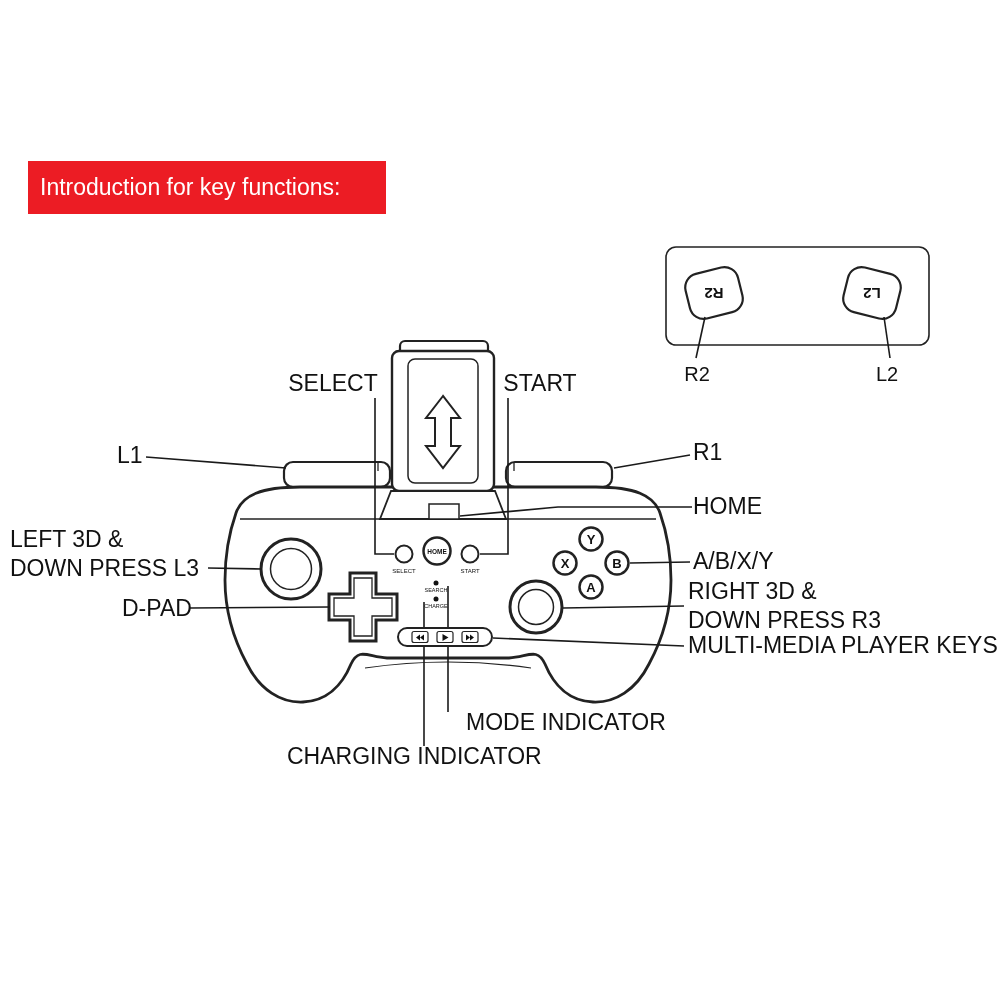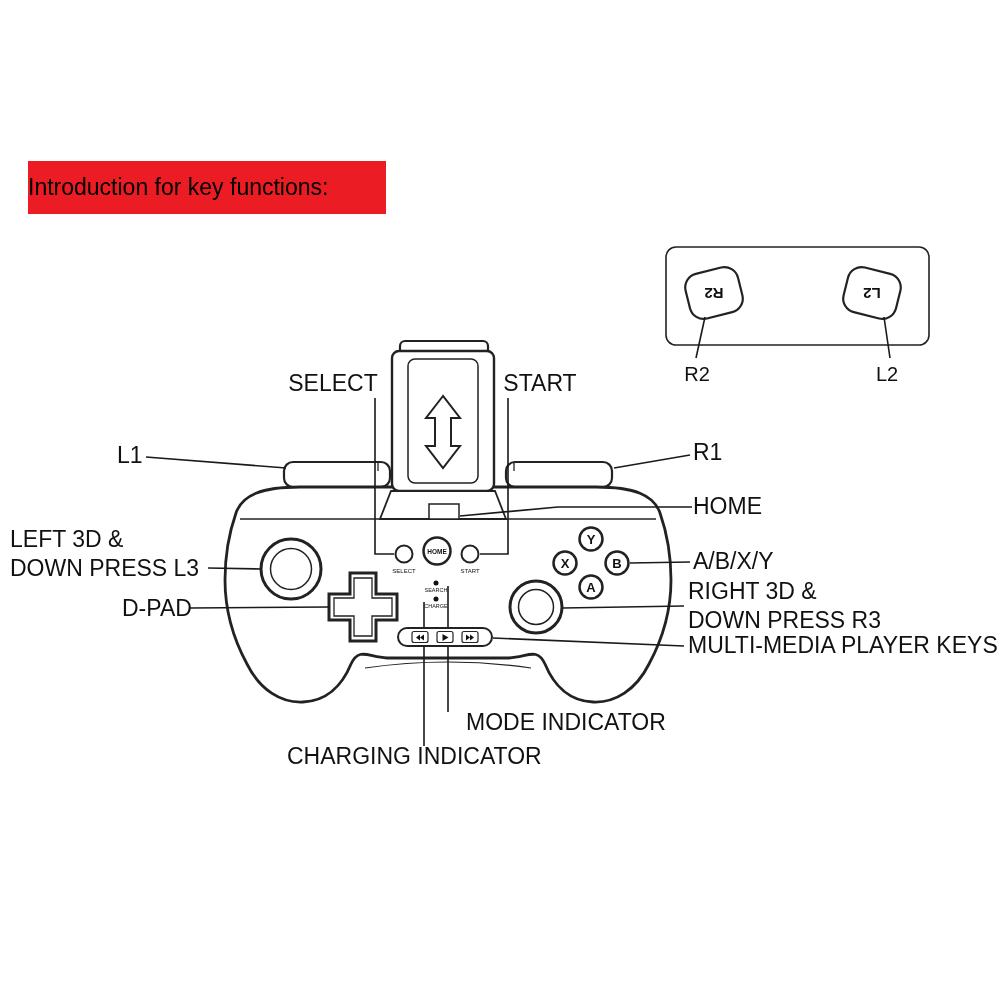--- a/index.html
+++ b/index.html
@@ -1,19 +1,19 @@
 <!DOCTYPE html>
 <html><head>
 <meta charset="utf-8">
 <style>
   html,body{margin:0;padding:0;background:#fff;}
   body{width:1002px;height:1002px;position:relative;font-family:"Liberation Sans",sans-serif;overflow:hidden;}
   .stage{position:absolute;left:0;top:0;width:1002px;height:1002px;}
-  .banner{position:absolute;left:28px;top:161px;width:358px;height:53px;background:#ec1c24;color:#000000;
-          font-size:23px;line-height:53px;box-sizing:border-box;}
+  .banner{position:absolute;left:28px;top:161px;width:358px;height:53px;background:#ec1c24;color:#ffffff;
+          font-size:23px;line-height:53px;padding-left:12px;box-sizing:border-box;}
   svg{position:absolute;left:0;top:0;}
   svg text{font-family:"Liberation Sans",sans-serif;fill:#111;}
   .callout{font-size:23px;}
   .sublabel{font-size:20px;}
   .trigger-txt{font-size:15px;font-weight:bold;}
   .btn-letter{font-size:13px;font-weight:bold;}
   .home-txt{font-size:6.5px;font-weight:bold;}
   .tiny{font-size:6px;}
   .tiny2{font-size:5.5px;}
   .outline{fill:#fff;stroke:#222;}

